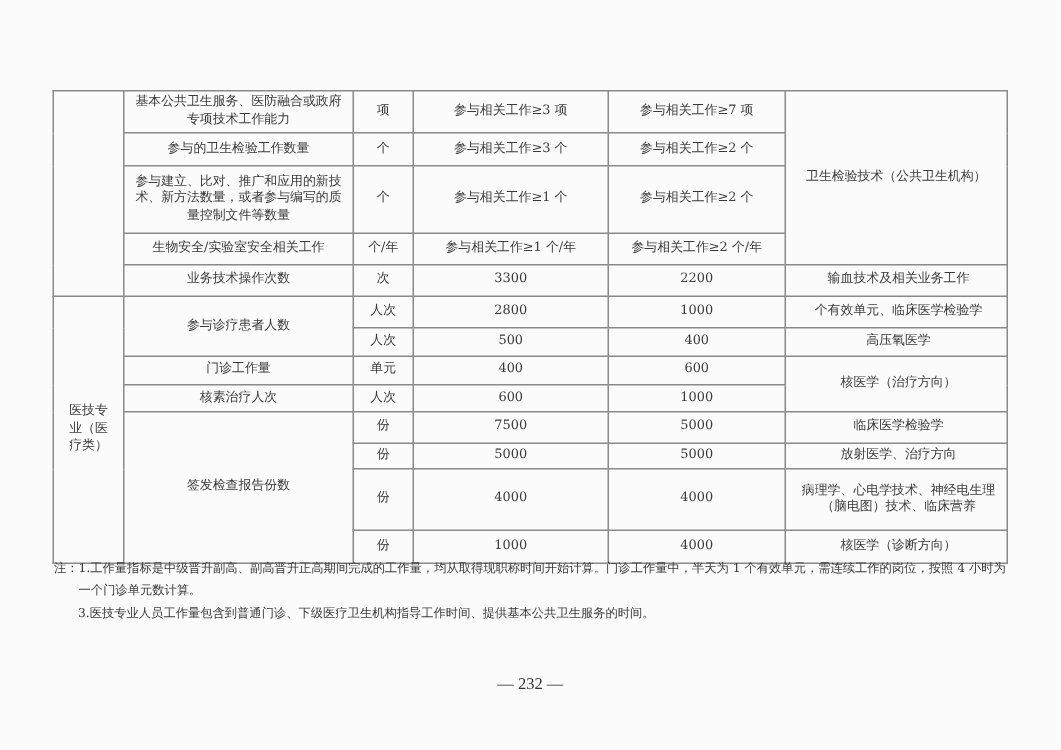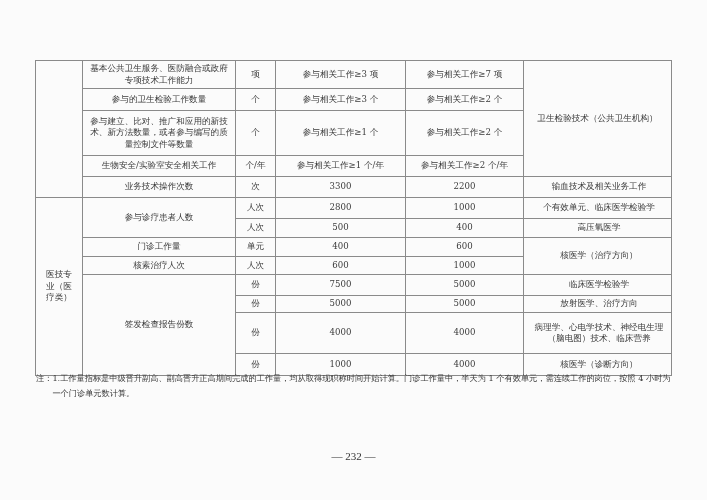--- a/index.html
+++ b/index.html
@@ -119,15 +119,16 @@
       <td class="left">核医学（诊断方向）</td>
     </tr>
   </tbody>
 </table>
 
 <div class="notes">
   <div style="display:flex">
     <span>注：</span>
     <span>1.工作量指标是中级晋升副高、副高晋升正高期间完成的工作量，均从取得现职称时间开始计算。门诊工作量中，半天为 1 个有效单元，需连续工作的岗位，按照 4 小时为一个门诊单元数计算。</span>
   </div>
+  <div class="n">3.医技专业人员工作量包含到普通门诊、下级医疗卫生机构指导工作时间、提供基本公共卫生服务的时间。</div>
 </div>
 
 <div class="pagenum">— 232 —</div>
 
 </body></html>

